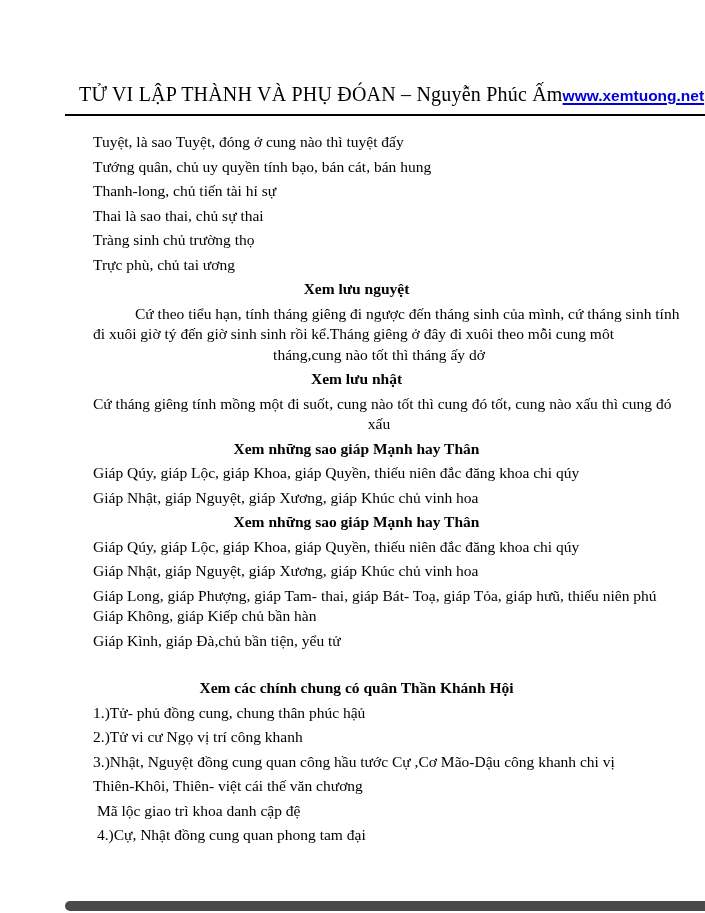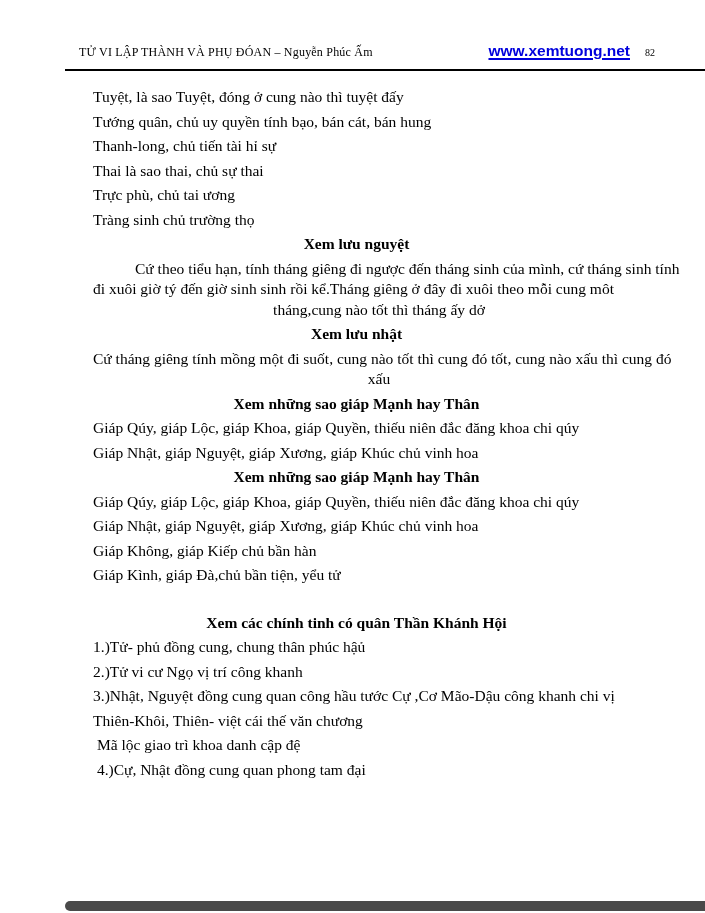--- a/index.html
+++ b/index.html
@@ -15,24 +15,25 @@
   .page { width: 705px; height: 913px; position: relative; }
 
   
   .header-row {
     display: flex;
     align-items: baseline;
     justify-content: space-between;
     padding: 41px 50px 0 79px;
   }
   .header-title {
-    font-size: 12px;
+    font-size: 20px;
     line-height: 20px;
     white-space: pre;
     letter-spacing: 0.2px;
+    margin-top: 43px;
   }
   .header-right { display: flex; align-items: baseline; gap: 15px; }
   .header-link {
     font-family: "Liberation Sans", "DejaVu Sans", sans-serif;
     font-weight: bold;
     font-size: 15.5px;
     line-height: 20px;
     text-decoration: underline;
     text-decoration-thickness: 2px;
     text-underline-offset: 2px;
@@ -90,39 +91,40 @@
     </span>
   </div>
 
   <div class="header-rule" style="background: rgb(0, 0, 0);"></div>
 
   <div class="page-body" id="doc-body">
       <p class="line">Tuyệt, là sao Tuyệt, đóng ở cung nào thì tuyệt đấy</p>
       <p class="line">Tướng quân, chủ uy quyền tính bạo, bán cát, bán hung</p>
       <p class="line">Thanh-long, chủ tiến tài hỉ sự</p>
       <p class="line">Thai là sao thai, chủ sự thai</p>
+      <p class="line">Tràng sinh chủ trường thọ</p>
       <p class="line">Trực phù, chủ tai ương</p>
-      <p class="line">Tràng sinh chủ trường thọ</p>
       <p class="heading">Xem lưu nguyệt</p>
       <p class="wrap indent">Cứ theo tiểu hạn, tính tháng giêng đi ngược đến tháng sinh của mình, cứ tháng sinh tính</p>
       <p class="wrap">đi xuôi giờ tý đến giờ sinh sinh rồi kể.Tháng giêng ở đây đi xuôi theo mỗi cung môt</p>
       <p class="wrap-end">tháng,cung nào tốt thì tháng ấy dở</p>
       <p class="heading">Xem lưu nhật</p>
       <p class="wrap">Cứ tháng giêng tính mồng một đi suốt, cung nào tốt thì cung đó tốt, cung nào xấu thì cung đó</p>
       <p class="wrap-end">xấu</p>
       <p class="heading">Xem những sao giáp Mạnh hay Thân</p>
       <p class="line">Giáp Qúy, giáp Lộc, giáp Khoa, giáp Quyền, thiếu niên đắc đăng khoa chi qúy</p>
       <p class="line">Giáp Nhật, giáp Nguyệt, giáp Xương, giáp Khúc chủ vinh hoa</p>
       <p class="heading">Xem những sao giáp Mạnh hay Thân</p>
       <p class="line">Giáp Qúy, giáp Lộc, giáp Khoa, giáp Quyền, thiếu niên đắc đăng khoa chi qúy</p>
       <p class="line">Giáp Nhật, giáp Nguyệt, giáp Xương, giáp Khúc chủ vinh hoa</p>
+      <p class="wrap">Giáp Long, giáp Phượng, giáp Tam- thai, giáp Bát- Toạ, giáp Tỏa, giáp hưũ, thiếu niên phú</p>
       <p class="line">Giáp Không, giáp Kiếp chủ bần hàn</p>
       <p class="line">Giáp Kình, giáp Đà,chủ bần tiện, yểu tử</p>
       <div class="spacer"></div>
-      <p class="heading">Xem các chính tinh có quân Thần Khánh Hội</p>
+      <p class="heading">Xem các chính chung có quân Thần Khánh Hội</p>
       <p class="line">1.)Tử- phủ đồng cung, chung thân phúc hậủ</p>
       <p class="line">2.)Tử vi cư Ngọ vị trí công khanh</p>
       <p class="line">3.)Nhật, Nguyệt đồng cung quan công hầu tước Cự ,Cơ Mão-Dậu công khanh chi vị</p>
       <p class="line">Thiên-Khôi, Thiên- việt cái thế văn chương</p>
       <p class="line"> Mã lộc giao trì khoa danh cập đệ</p>
       <p class="line"> 4.)Cự, Nhật đồng cung quan phong tam đại</p>
     </div>
 
   <div class="h-scrollbar-thumb" style="background: rgb(74, 74, 74);"></div>
 

